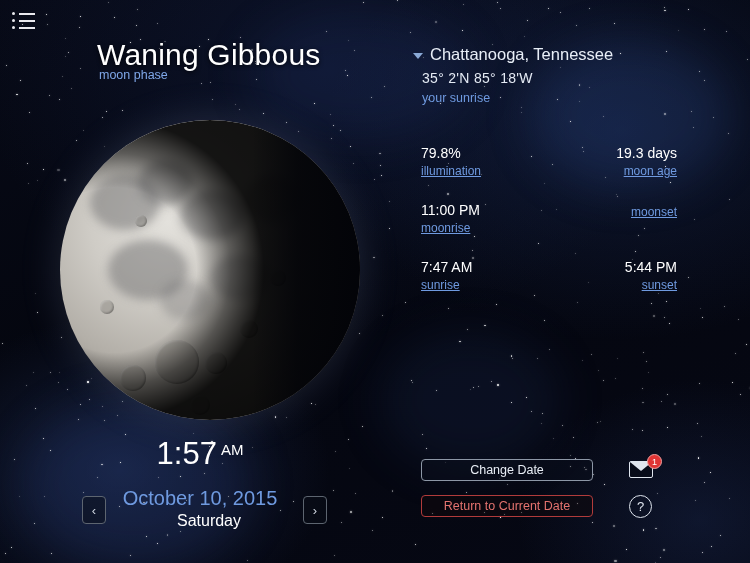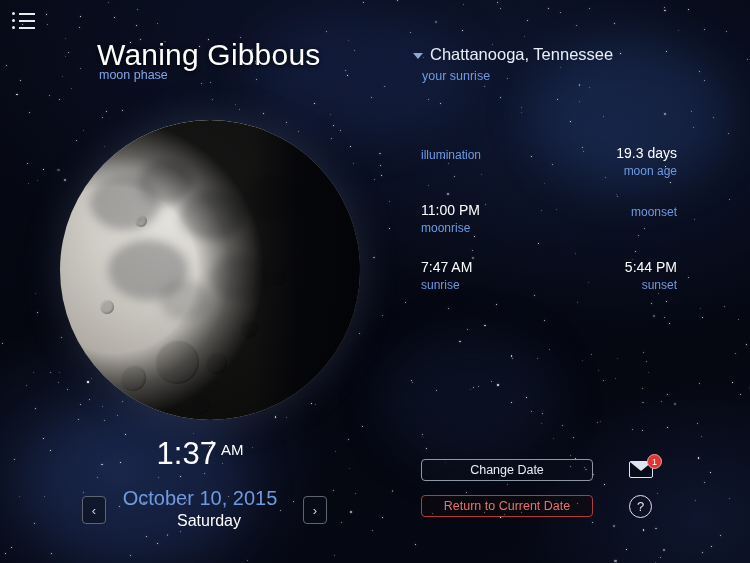--- a/index.html
+++ b/index.html
@@ -71,21 +71,21 @@
   .loc-name { font-size: 16.5px; color: #e8eef7; }
   .loc-coords { margin-top: 6px; margin-left: 9px; font-size: 14px; color: #e4eaf4; letter-spacing: 0.3px; }
   .loc-note { margin-top: 5px; margin-left: 9px; font-size: 12.5px; color: #6f9ae0; }
 
   
   .stats { position: absolute; left: 421px; top: 145px; width: 256px; }
   .stat-row { display: flex; justify-content: space-between; margin-bottom: 24px; }
   .stat { width: 120px; }
   .stat.right { text-align: right; }
   .stat .val { font-size: 14px; color: #ffffff; }
-  .stat .lbl { font-size: 12px; color: #6f9ae0; margin-top: 3px; }
+  .stat .lbl { font-size: 12px; color: #6f9ae0; margin-top: 3px; text-decoration: underline; }
 
   
   .moon-wrap { position: absolute; left: 60px; top: 120px; width: 300px; height: 300px; }
   .moon {
     position: absolute; inset: 0;
     border-radius: 50%;
     background:
       radial-gradient(circle at 36% 34%, #e3e1dc 0%, #cfccc6 28%, #b3afa8 52%, #8e8a84 72%, #636059 88%, #3a3834 100%);
     box-shadow: 0 0 40px rgba(160,180,220,0.18);
     overflow: hidden;
@@ -558,26 +558,28 @@
   </div>
 
   <div class="phase-title">Waning Gibbous</div>
   <div class="phase-sub">moon phase</div>
 
   <div class="loc-wrap">
     <div class="loc-row">
       <div class="loc-caret"></div>
       <div class="loc-name">Chattanooga, Tennessee</div>
     </div>
+    <div class="loc-coords">35° 2'N   85° 18'W</div>
     <div class="loc-note">your sunrise</div>
   </div>
 
   <div class="stats">
     <div class="stat-row">
       <div class="stat">
+        <div class="val">79.8%</div>
         <div class="lbl">illumination</div>
       </div>
       <div class="stat right">
         <div class="val">19.3 days</div>
         <div class="lbl">moon age</div>
       </div>
     </div>
     <div class="stat-row">
       <div class="stat">
         <div class="val">11:00 PM</div>
@@ -615,21 +617,21 @@
       <div class="crater" style="left:210px; top:150px; width:16px; height:16px;"></div>
       <div class="crater" style="left:40px;  top:180px; width:14px; height:14px;"></div>
       <div class="crater" style="left:130px; top:275px; width:20px; height:20px;"></div>
       <div class="crater" style="left:75px;  top:95px;  width:12px; height:12px;"></div>
       <div class="shadow"></div>
       <div class="shadow2"></div>
     </div>
   </div>
 
   <div class="clock">
-    <span class="time">1:37</span><span class="ampm">AM</span>
+    <span class="time">1:57</span><span class="ampm">AM</span>
   </div>
 
   <div class="date-main">October 10, 2015</div>
   <div class="date-day">Saturday</div>
 
   <div class="navbtn prev">
     <span>‹</span>
   </div>
   <div class="navbtn next">
     <span>›</span>

